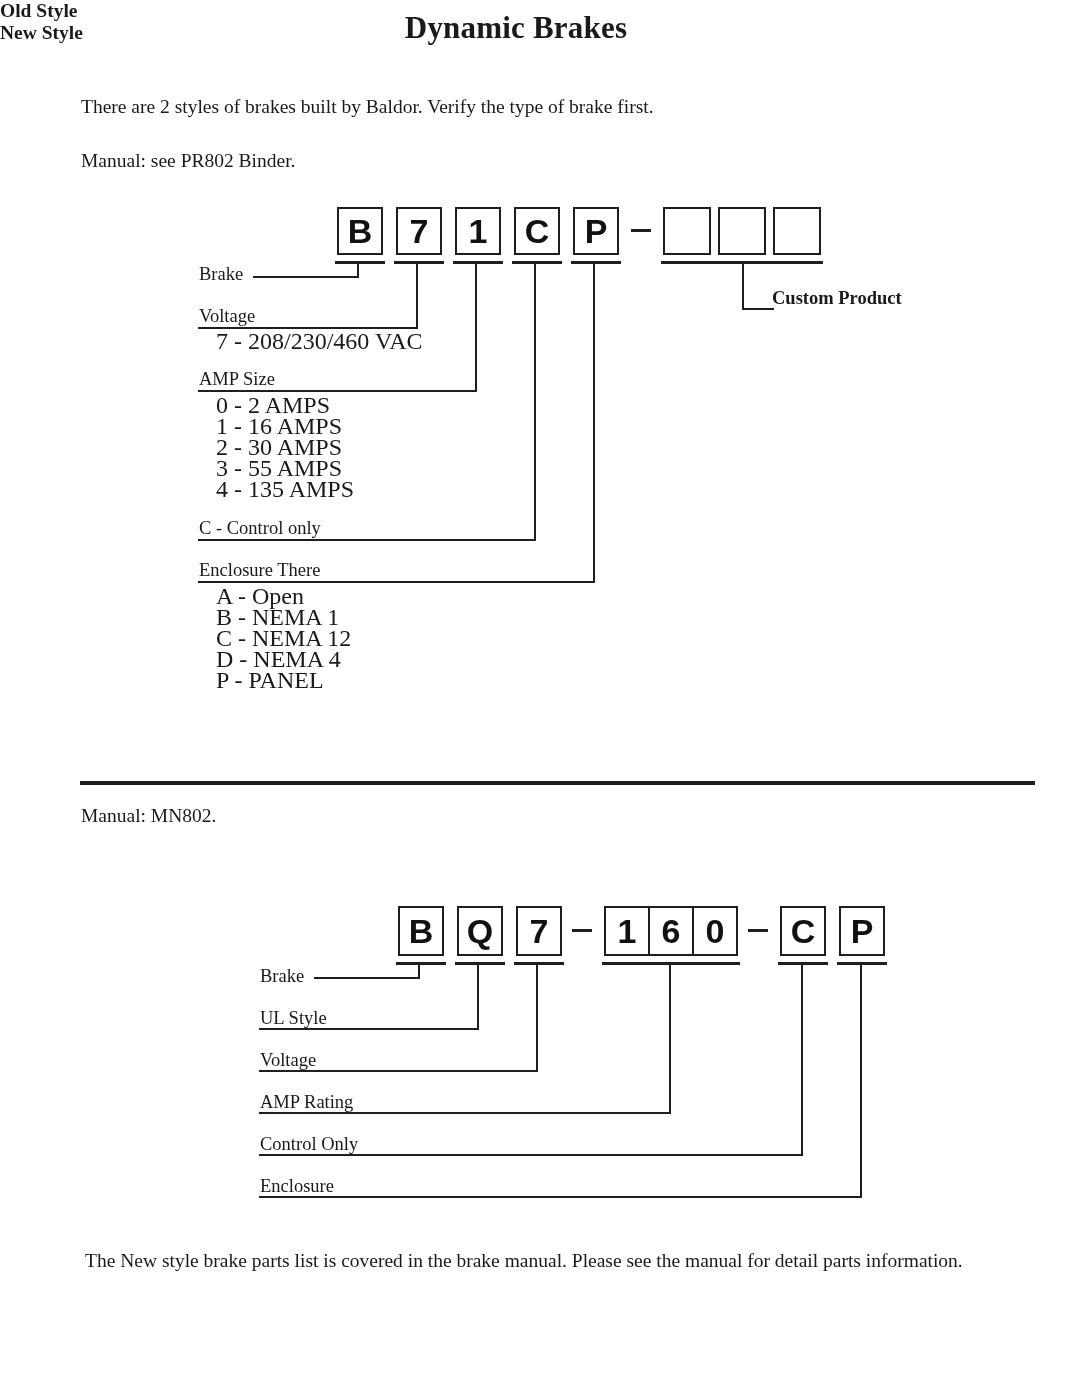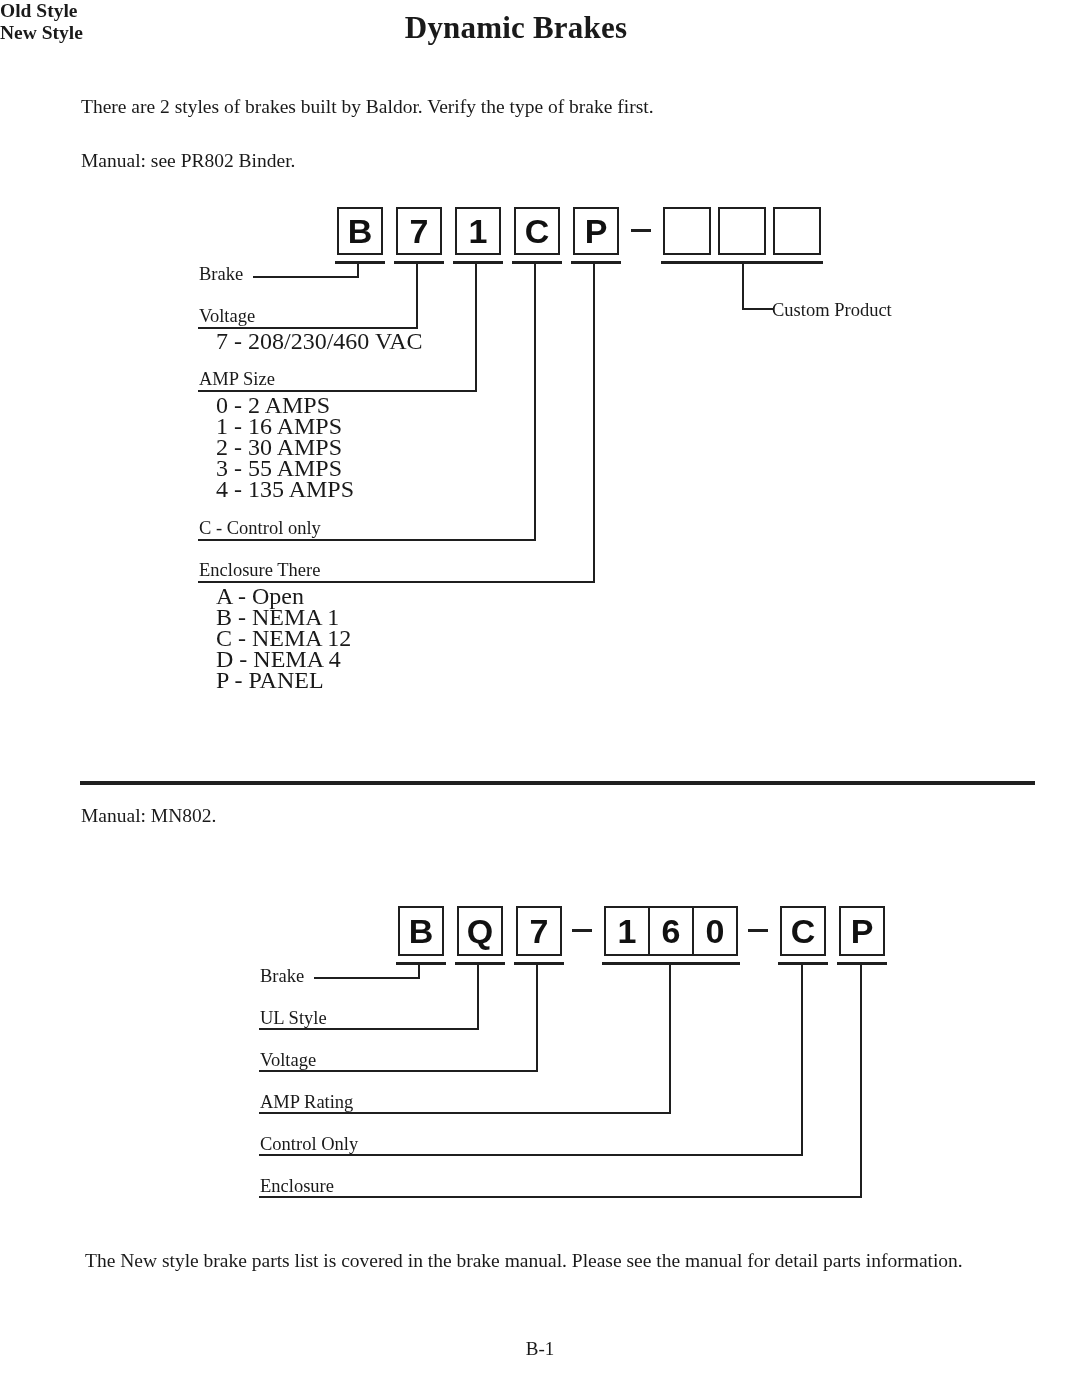--- a/index.html
+++ b/index.html
@@ -186,21 +186,21 @@
 
   <div class="lbl" style="left:199px; top:518px;">C - Control only</div>
 
   <div class="lbl" style="left:199px; top:560px;">Enclosure There</div>
   <div class="sub" style="left:216px; top:583px;">A - Open</div>
   <div class="sub" style="left:216px; top:604px;">B - NEMA 1</div>
   <div class="sub" style="left:216px; top:625px;">C - NEMA 12</div>
   <div class="sub" style="left:216px; top:646px;">D - NEMA 4</div>
   <div class="sub" style="left:216px; top:667px;">P - PANEL</div>
 
-  <div class="lbl" style="left:772px; top:300px;">Custom Product</div>
+  <div class="lbl" style="left:772px; top:288px;font-weight:bold;">Custom Product</div>
 
 
   <div class="divider"></div>
 
   <div class="para manual-new">Manual: MN802.</div>
   <div class="new-style-h">New Style</div>
 
   <div class="codebox" style="left:398px; top:906px; width:46px; height:50px; font-size:34px; line-height:47px;">B</div>
   <div class="codebox" style="left:457px; top:906px; width:46px; height:50px; font-size:34px; line-height:47px;">Q</div>
   <div class="codebox" style="left:516px; top:906px; width:46px; height:50px; font-size:34px; line-height:47px;">7</div>
@@ -243,15 +243,14 @@
 
   <div class="lbl" style="left:260px; top:966px;">Brake</div>
   <div class="lbl" style="left:260px; top:1008px;text-align:right;">UL Style</div>
   <div class="lbl" style="left:260px; top:1050px;">Voltage</div>
   <div class="lbl" style="left:260px; top:1092px;">AMP Rating</div>
   <div class="lbl" style="left:260px; top:1134px;">Control Only</div>
   <div class="lbl" style="left:260px; top:1176px;">Enclosure</div>
 
   <div class="para note-new">The New style brake parts list is covered in the brake manual. Please see the manual for detail parts information.</div>
 
-  <div class="folio">B-1</div>
 
 </div>
 
 </body></html>

